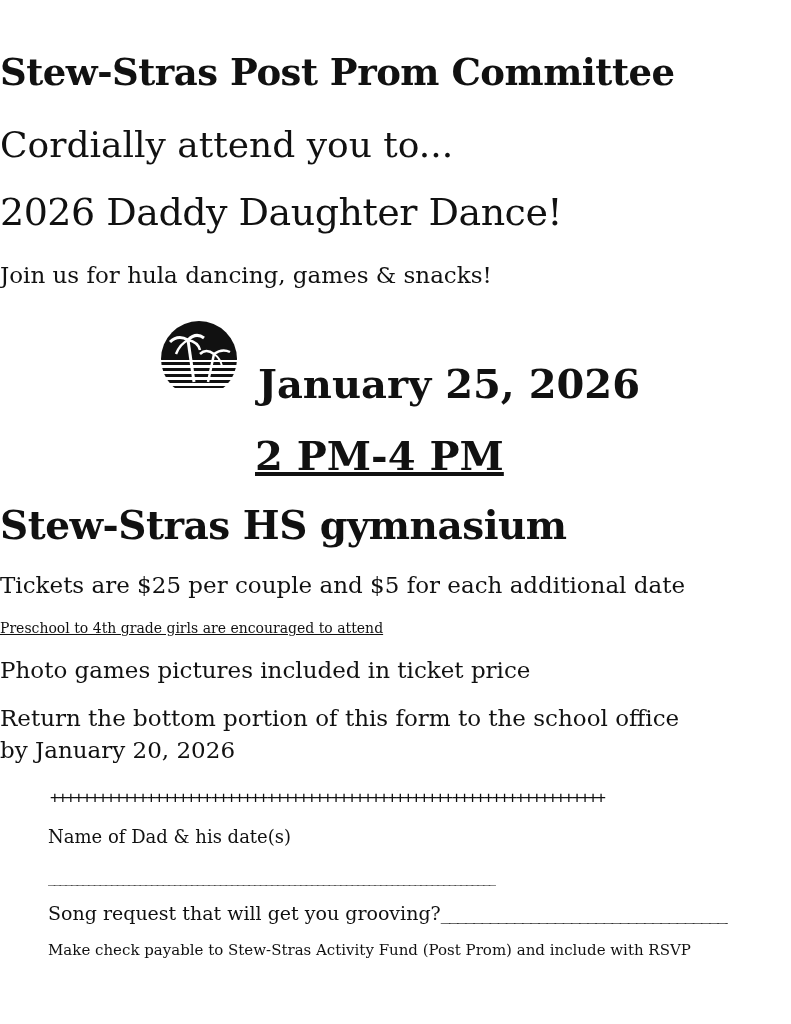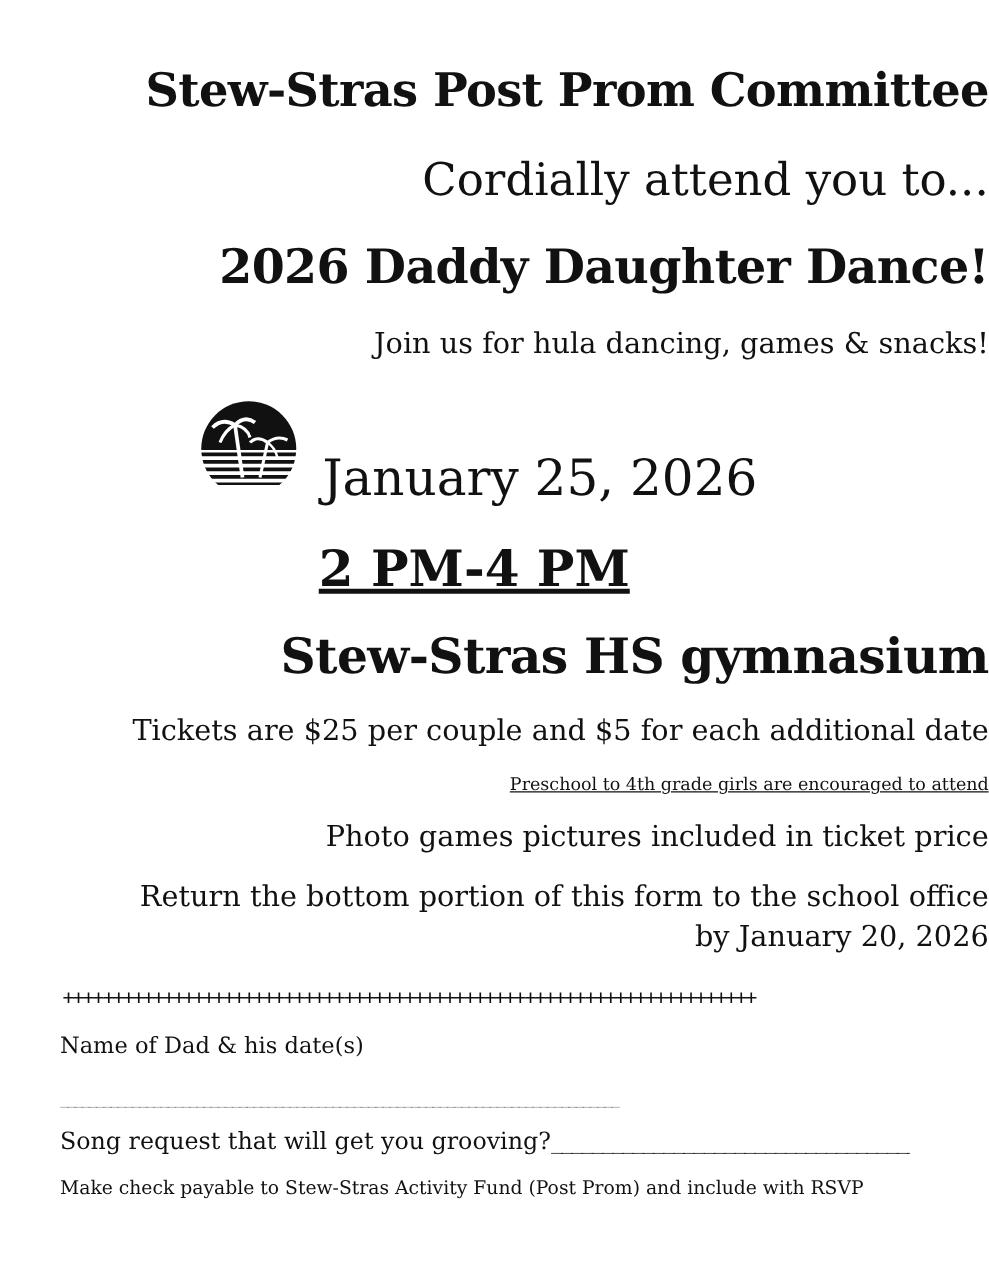--- a/index.html
+++ b/index.html
@@ -1,22 +1,22 @@
 <!DOCTYPE html>
 <html><head>
   <meta charset="utf-8">
   <style>
     html, body { margin:0; padding:0; background:#ffffff; }
     body { width:791px; height:1024px; position:relative; overflow:hidden; color:#111; font-family:"DejaVu Serif", serif; }
-    .line { position:absolute; left:0; width:791px; text-align:right; white-space:nowrap; }
+    .line { position:absolute; left:0; width:791px; text-align:left; white-space:nowrap; }
     .l-title { top:50px; font-size:37px; font-weight:bold; letter-spacing:-0.5px; }
     .l-invite { top:124px; font-size:36px; }
-    .l-event { top:190px; font-size:38px; font-weight:bold; letter-spacing:-0.5px; }
+    .l-event { top:190px; font-size:38px; font-weight:normal; letter-spacing:-0.5px; }
     .l-join { top:262px; font-size:23px; }
-    .l-date { top:360px; left:258px; width:auto; text-align:left; font-size:40px; font-weight:normal; }
+    .l-date { top:360px; left:258px; width:auto; text-align:left; font-size:40px; font-weight:bold; }
     .l-time { top:432px; left:255px; width:auto; text-align:left; font-size:40px; font-weight:bold;text-decoration:underline; }
     .l-venue { top:502px; font-size:39px; font-weight:bold; letter-spacing:-0.5px; }
     .l-tickets { top:572px; font-size:23px; }
     .l-preschool { top:620px; font-size:14px; text-decoration:underline; }
     .l-photo { top:657px; font-size:23px; }
     .l-return1 { top:705px; font-size:23px; }
     .l-return2 { top:737px; font-size:23px; }
     .l-plus { top:788px; left:50px; width:700px; text-align:left; font-size:16px; font-family:"DejaVu Sans Mono", monospace; letter-spacing:-1.6px; overflow:hidden; }
     .l-name { top:826px; left:48px; width:auto; text-align:right; font-size:18px; }
     .l-dash1 { top:872px; left:48px; width:672px; text-align:left; font-size:12px; font-family:"DejaVu Sans Mono", monospace; letter-spacing:-1.5px; overflow:hidden; }

